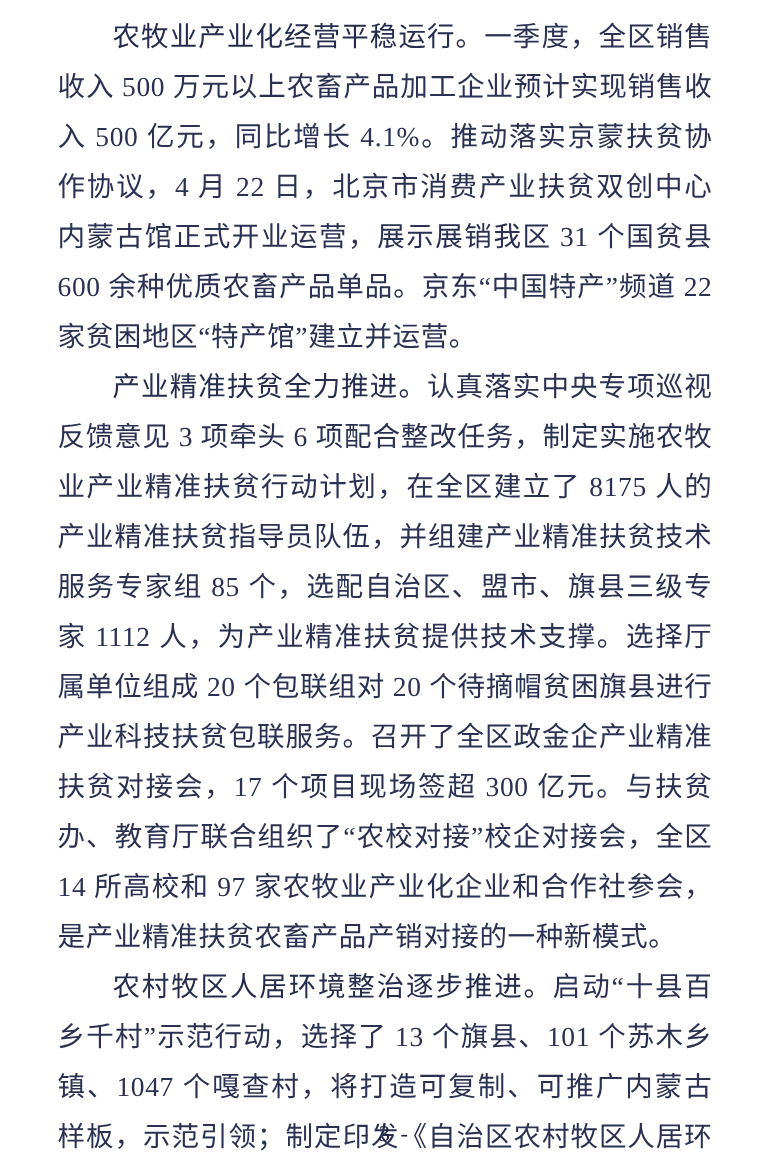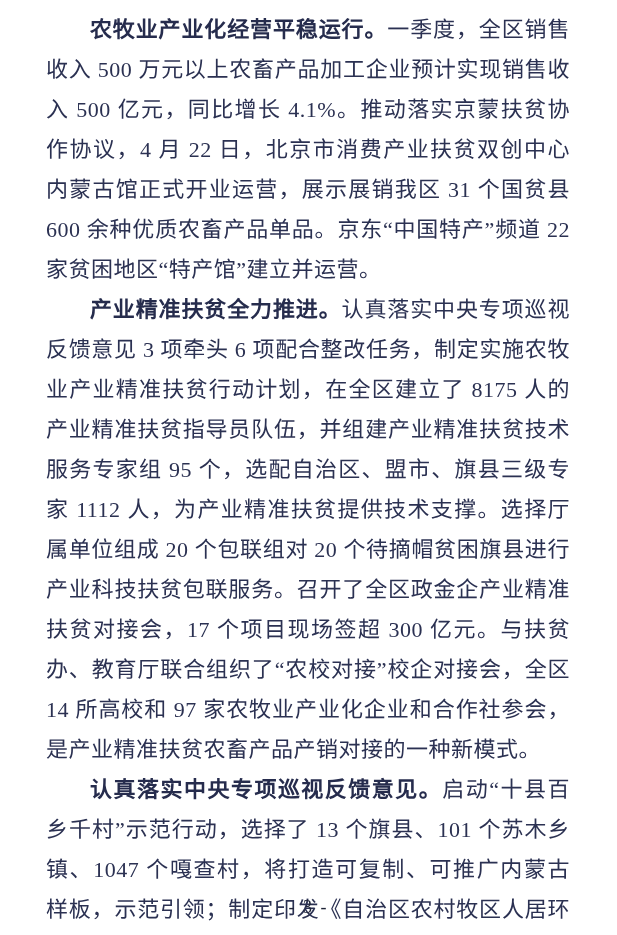--- a/index.html
+++ b/index.html
@@ -26,38 +26,38 @@
   }
   p.para {
     margin: 0;
     text-indent: 2em;
     text-align: justify;
     text-justify: inter-character;
     text-align-last: left;
     letter-spacing: 0.5px;
   }
   .lead {
-    font-weight: 700;
+    font-weight: 400;
     color: #262c4d;
   }
   .page-footer {
     position: absolute;
     left: 0;
     right: 0;
     top: 893px;
     text-align: center;
     color: #1f2437;
     font-size: 18px;
     letter-spacing: 2px;
     line-height: 28px;
   }
 </style>
 </head>
 <body>
 
 <div class="page">
   <div class="doc-body">
     <p class="para"><span class="lead">农牧业产业化经营平稳运行。</span><span>一季度，全区销售收入 500 万元以上农畜产品加工企业预计实现销售收入 500 亿元，同比增长 4.1%。推动落实京蒙扶贫协作协议，4 月 22 日，北京市消费产业扶贫双创中心内蒙古馆正式开业运营，展示展销我区 31 个国贫县 600 余种优质农畜产品单品。京东“中国特产”频道 22 家贫困地区“特产馆”建立并运营。</span></p>
-    <p class="para"><span class="lead">产业精准扶贫全力推进。</span><span>认真落实中央专项巡视反馈意见 3 项牵头 6 项配合整改任务，制定实施农牧业产业精准扶贫行动计划，在全区建立了 8175 人的产业精准扶贫指导员队伍，并组建产业精准扶贫技术服务专家组 95 个，选配自治区、盟市、旗县三级专家 1112 人，为产业精准扶贫提供技术支撑。选择厅属单位组成 20 个包联组对 20 个待摘帽贫困旗县进行产业科技扶贫包联服务。召开了全区政金企产业精准扶贫对接会，17 个项目现场签超 300 亿元。与扶贫办、教育厅联合组织了“农校对接”校企对接会，全区 14 所高校和 97 家农牧业产业化企业和合作社参会，是产业精准扶贫农畜产品产销对接的一种新模式。</span></p>
-    <p class="para"><span class="lead">认真落实中央专项巡视反馈意见。</span><span>启动“十县百乡千村”示范行动，选择了 13 个旗县、101 个苏木乡镇、1047 个嘎查村，将打造可复制、可推广内蒙古样板，示范引领；制定印发《自治区农村牧区人居环境整治村庄清洁行动方</span></p>
+    <p class="para"><span class="lead">产业精准扶贫全力推进。</span><span>认真落实中央专项巡视反馈意见 3 项牵头 6 项配合整改任务，制定实施农牧业产业精准扶贫行动计划，在全区建立了 8175 人的产业精准扶贫指导员队伍，并组建产业精准扶贫技术服务专家组 85 个，选配自治区、盟市、旗县三级专家 1112 人，为产业精准扶贫提供技术支撑。选择厅属单位组成 20 个包联组对 20 个待摘帽贫困旗县进行产业科技扶贫包联服务。召开了全区政金企产业精准扶贫对接会，17 个项目现场签超 300 亿元。与扶贫办、教育厅联合组织了“农校对接”校企对接会，全区 14 所高校和 97 家农牧业产业化企业和合作社参会，是产业精准扶贫农畜产品产销对接的一种新模式。</span></p>
+    <p class="para"><span class="lead">农村牧区人居环境整治逐步推进。</span><span>启动“十县百乡千村”示范行动，选择了 13 个旗县、101 个苏木乡镇、1047 个嘎查村，将打造可复制、可推广内蒙古样板，示范引领；制定印发《自治区农村牧区人居环境整治村庄清洁行动方</span></p>
   </div>
   <div class="page-footer">- 3 -</div>
 </div>
 
 </body></html>

